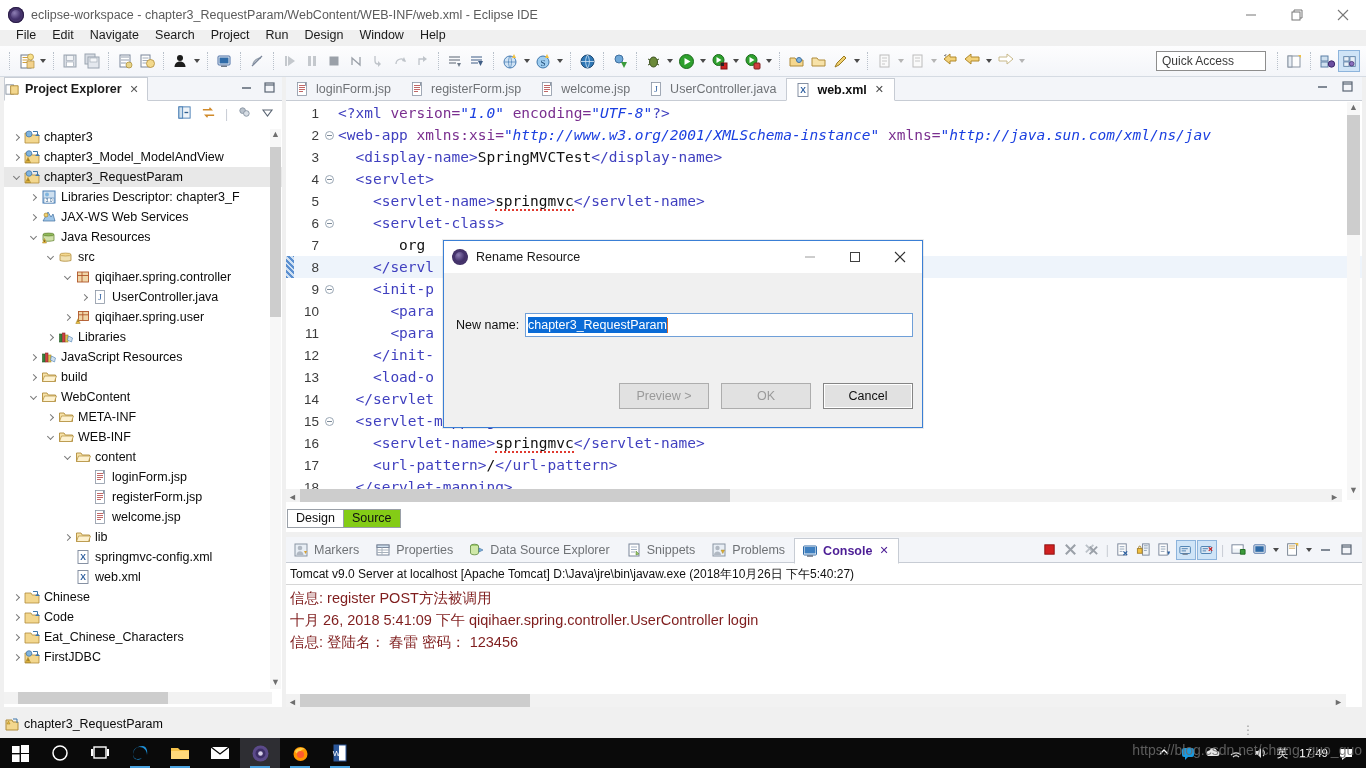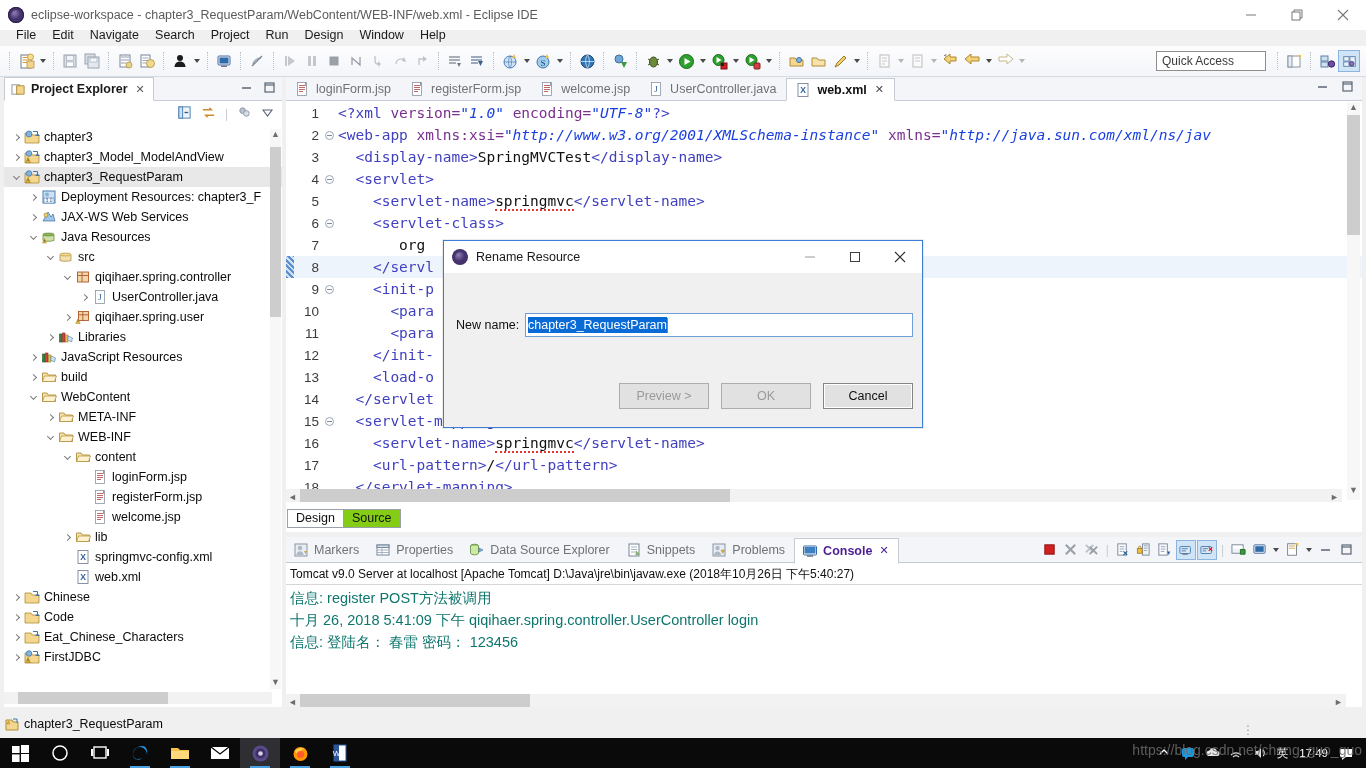--- a/index.html
+++ b/index.html
@@ -53,21 +53,21 @@
   .ic { display:block; }
 
   
   .main { position:absolute; left:0; top:77px; width:1366px; height:630px; }
 
   
   .explorer { position:absolute; left:4px; top:0; width:278px; height:630px;
     background:#ffffff; }
   .pe-tabrow { height:24px; background:#f3f5f9; display:flex; align-items:flex-end;
     position:relative; border-bottom:1px solid #c7ccd4;}
-  .pe-tab { height:24px; display:flex; align-items:center; padding:0 8px 0 6px;
+  .pe-tab { height:24px; display:flex; align-items:center; padding:0 8px 0 0;
     background:#ffffff; border:1px solid #c7ccd4; border-bottom:1px solid #fff;
     font-size:12.5px; color:#1a1a1a; position:relative; top:1px; }
   .pe-tab .lbl { margin-left:5px; font-weight:bold; font-size:12.5px; }
   .pe-tab .close { margin-left:8px; color:#5a5a5a; font-size:11px; }
   .pe-tabrow-ctl { margin-left:auto; display:flex; align-items:center; gap:10px;
     padding-right:6px; padding-bottom:3px; }
   .pe-toolrow { height:26px; display:flex; align-items:center; justify-content:flex-end;
     gap:9px; padding-right:8px; background:#ffffff; }
   .tree { position:absolute; left:0; top:50px; width:278px; height:566px; overflow:hidden;
     background:#ffffff; }
@@ -139,21 +139,21 @@
   .bp-tab .lbl { margin-left:4px; }
   .bp-tab.active { background:#ffffff; color:#4c1d95; font-weight:bold;
     border:1px solid #c7ccd4; border-bottom:1px solid #ffffff; position:relative; top:1px; height:26px;}
   .bp-tab .close { margin-left:7px; font-weight:normal; font-size:11px; }
   .bp-tools { margin-left:auto; display:flex; align-items:center; padding-right:6px; gap:1px; }
   .bp-tool { width:20px; height:20px; display:flex; align-items:center; justify-content:center; }
   .bp-tool.on { background:#cfe4f7; border:1px solid #8db4dc; }
   .console-head { padding:3px 6px 1px 4px; font-size:12px; color:#101010; border-bottom:1px solid #d6d6d6;
     white-space:nowrap; }
   .console-body { padding:4px 0 0 4px; }
-  .cl { font-size:14.5px; color:#0f766e; height:22px; white-space:nowrap; }
+  .cl { font-size:14.5px; color:#7f1d1d; height:22px; white-space:nowrap; }
   .bp-hscroll { position:absolute; left:0; bottom:0; width:1060px; height:13px; background:#f2f2f2; }
   .bp-hthumb { position:absolute; left:14px; bottom:0; width:230px; height:13px; background:#cdcdcd; }
 
   
   .statusbar { position:absolute; left:0; top:710px; width:1366px; height:28px; background:#f0f0f0;
     display:flex; align-items:center; padding-left:4px; }
   .statusbar .lbl { margin-left:4px; font-size:12.5px; color:#0a0a0a; }
   .sb-dots { position:absolute; right:110px; top:13px; color:#9a9a9a; font-size:12px; letter-spacing:2px;}
 
   
@@ -638,21 +638,21 @@
               <i></i>
             </span>
             <span class="ico">
               <svg class="ic" width="16" height="16" viewBox="0 0 16 16">
                 <rect x="2" y="2" width="12" height="12" fill="#cfe0ef" stroke="#4a7fb5"></rect>
                 <rect x="3" y="9" width="10" height="5" fill="#ffffff" stroke="#4a7fb5" stroke-width=".6"></rect>
                 <text x="8" y="13.3" font-size="5" text-anchor="middle" fill="#2f5f8f" font-family="sans-serif">3.0</text>
                 <circle cx="6" cy="5.5" r="2" fill="#7fb5e0"></circle>
               </svg>
             </span>
-            <span>Deployment Resources: chapter3_F</span>
+            <span>Libraries Descriptor: chapter3_F</span>
           </div>
           <div class="row">
             <span style="width:23px;flex:none;"></span>
             <span class="tw coll">
               <i></i>
             </span>
             <span class="ico">
               <svg class="ic" width="16" height="16" viewBox="0 0 16 16">
                 <path d="M2 12l5-9 3 5 2-3 2 7z" fill="#9fc6e8" stroke="#3f6f9f" stroke-width=".7"></path>
                 <circle cx="5" cy="6" r="2" fill="#f0d070" stroke="#9a7a20" stroke-width=".6"></circle>

